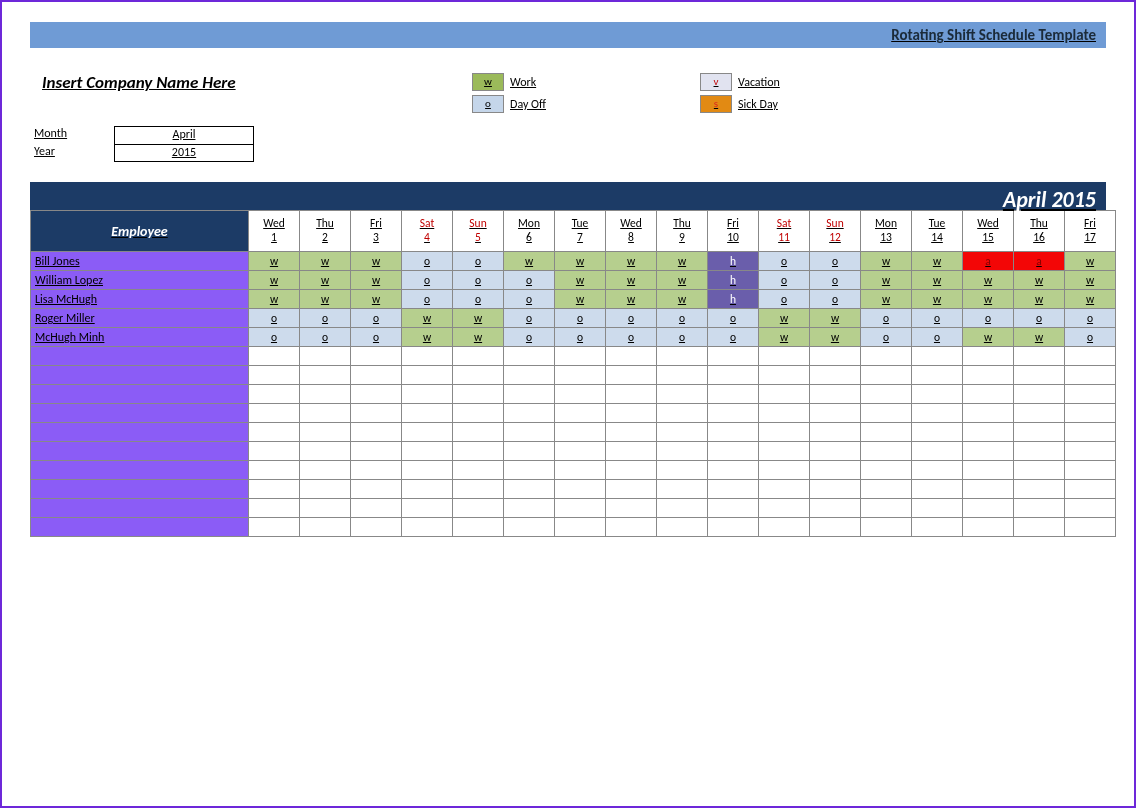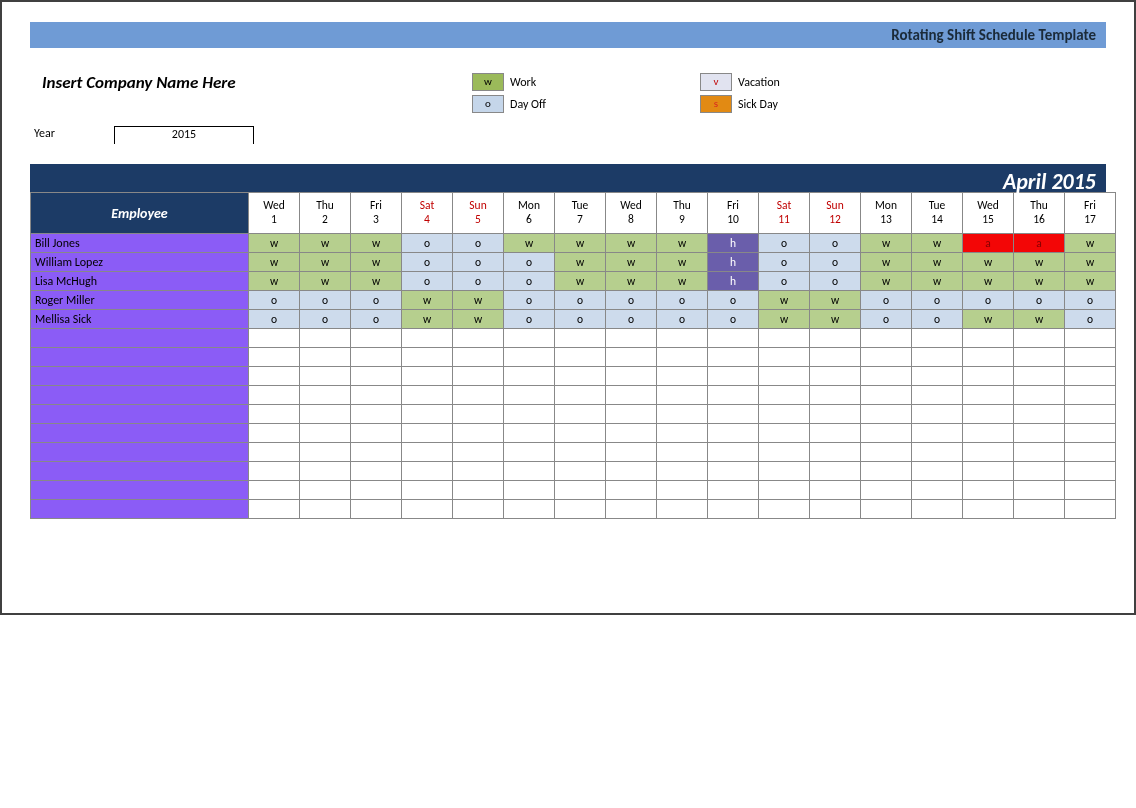--- a/index.html
+++ b/index.html
@@ -1,16 +1,16 @@
 <!DOCTYPE html>
 <html><head>
 <meta charset="utf-8">
 <style>
   body { margin:0; font-family:"Calibri","Segoe UI",Arial,sans-serif; font-size:12px; color:#000; background:#fff; }
-  .page { width:1136px; height:615px; padding:20px 28px; box-sizing:border-box; border:2px solid #404040; }
+  .page { width:1136px; height:808px; padding:20px 28px; box-sizing:border-box; border:2px solid #6d28d9;text-decoration:underline; }
   .title-bar { background:#6f9bd5; height:26px; display:flex; align-items:center; justify-content:flex-end; padding:0 10px; margin-bottom:24px; }
   .title-bar span { font-weight:bold; font-size:15px; color:#1b2b3a; }
   .top-row { display:flex; align-items:flex-start; margin-bottom:10px; }
   .company { font-weight:bold; font-style:italic; font-size:17px; margin-left:12px; width:430px; }
   .legend { display:flex; gap:70px; }
   .legend-col { display:flex; flex-direction:column; gap:2px; }
   .legend-item { display:flex; align-items:center; height:20px; }
   .legend-sw { width:30px; height:16px; border:1px solid #888; text-align:center; line-height:16px; font-size:11px; }
   .legend-lbl { width:120px; text-align:left; margin-left:6px; }
   .sw-w { background:#9bba5a; }
@@ -68,20 +68,24 @@
           <div class="legend-item">
             <div class="legend-sw sw-s">s</div>
             <div class="legend-lbl">Sick Day</div>
           </div>
         </div>
       </div>
 </div>
 
 <div class="month-sel">
   <div class="row">
+    <div class="lbl">Month</div>
+    <div class="val">April</div>
+  </div>
+  <div class="row">
     <div class="lbl">Year</div>
     <div class="val">2015</div>
   </div>
 </div>
 
 <div class="month-bar">
   <span>April 2015</span>
 </div>
 
 <table>
@@ -237,21 +241,21 @@
           <td class="c-o">o</td>
           <td class="c-w">w</td>
           <td class="c-w">w</td>
           <td class="c-o">o</td>
           <td class="c-o">o</td>
           <td class="c-o">o</td>
           <td class="c-o">o</td>
           <td class="c-o">o</td>
         </tr>
         <tr>
-          <td class="emp">Mellisa Sick</td>
+          <td class="emp">McHugh Minh</td>
           <td class="c-o">o</td>
           <td class="c-o">o</td>
           <td class="c-o">o</td>
           <td class="c-w">w</td>
           <td class="c-w">w</td>
           <td class="c-o">o</td>
           <td class="c-o">o</td>
           <td class="c-o">o</td>
           <td class="c-o">o</td>
           <td class="c-o">o</td>

